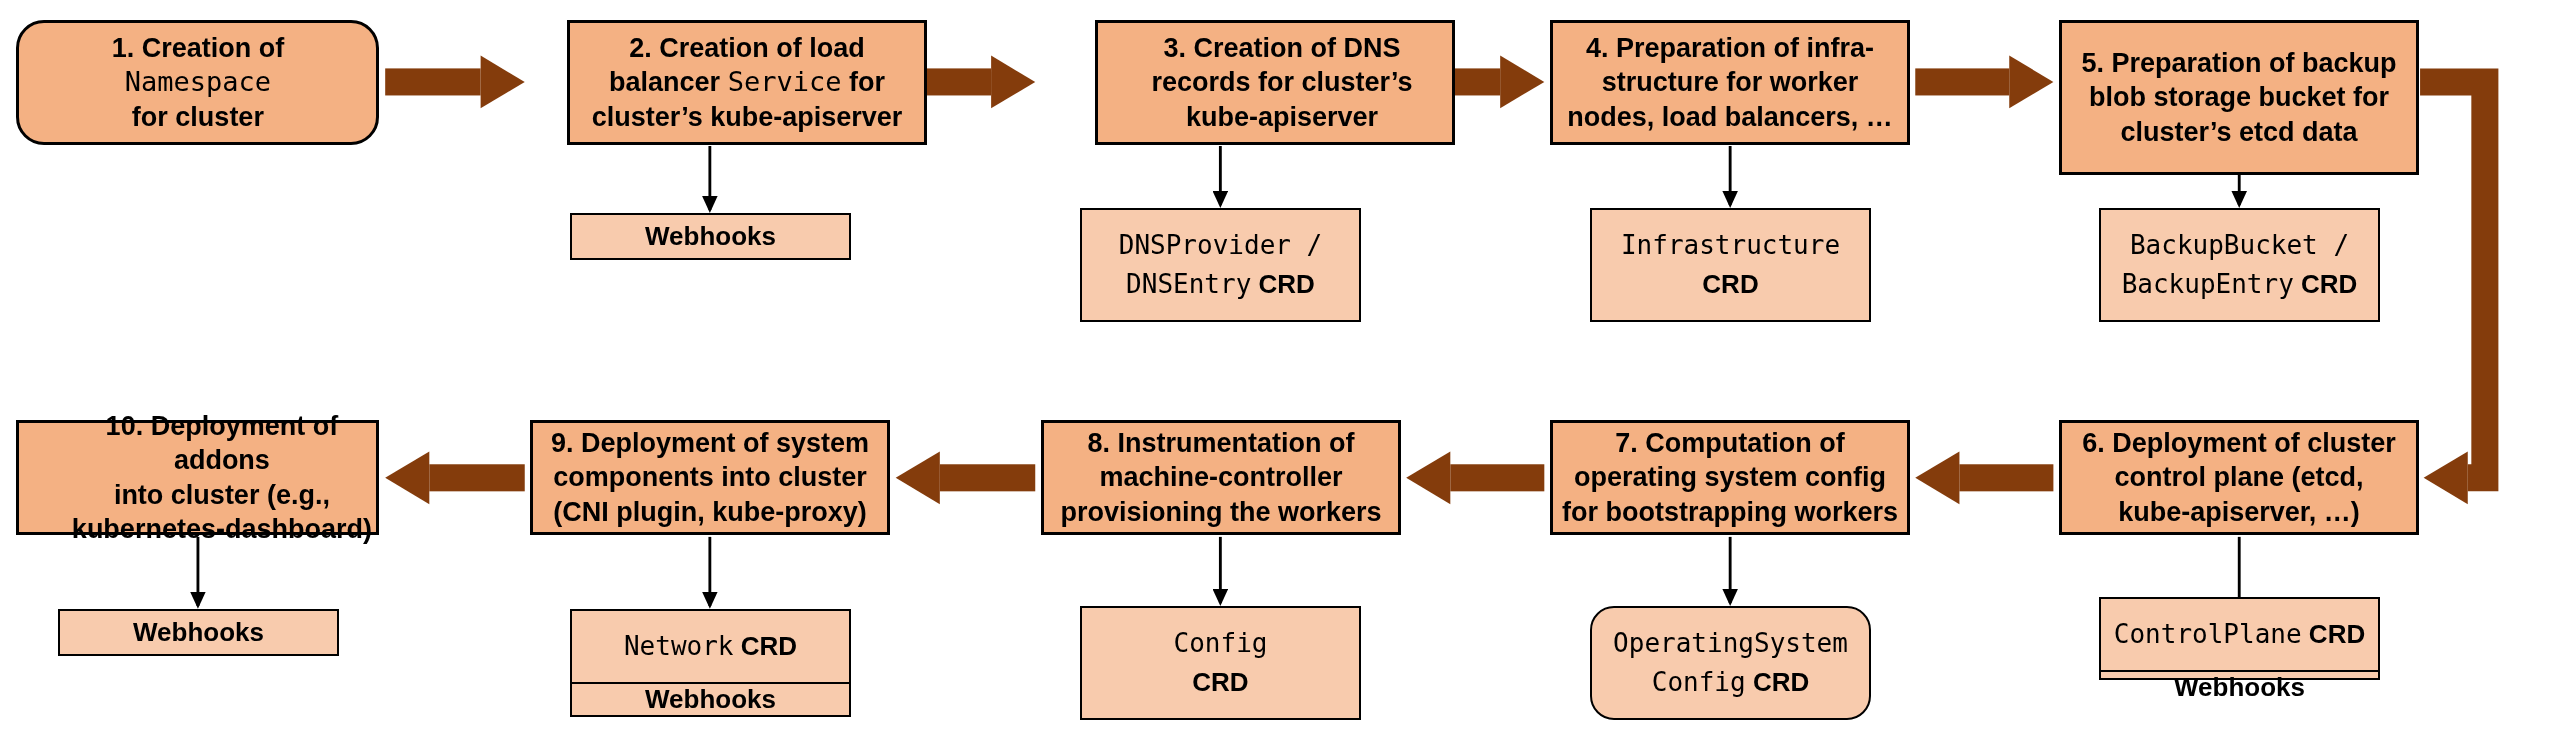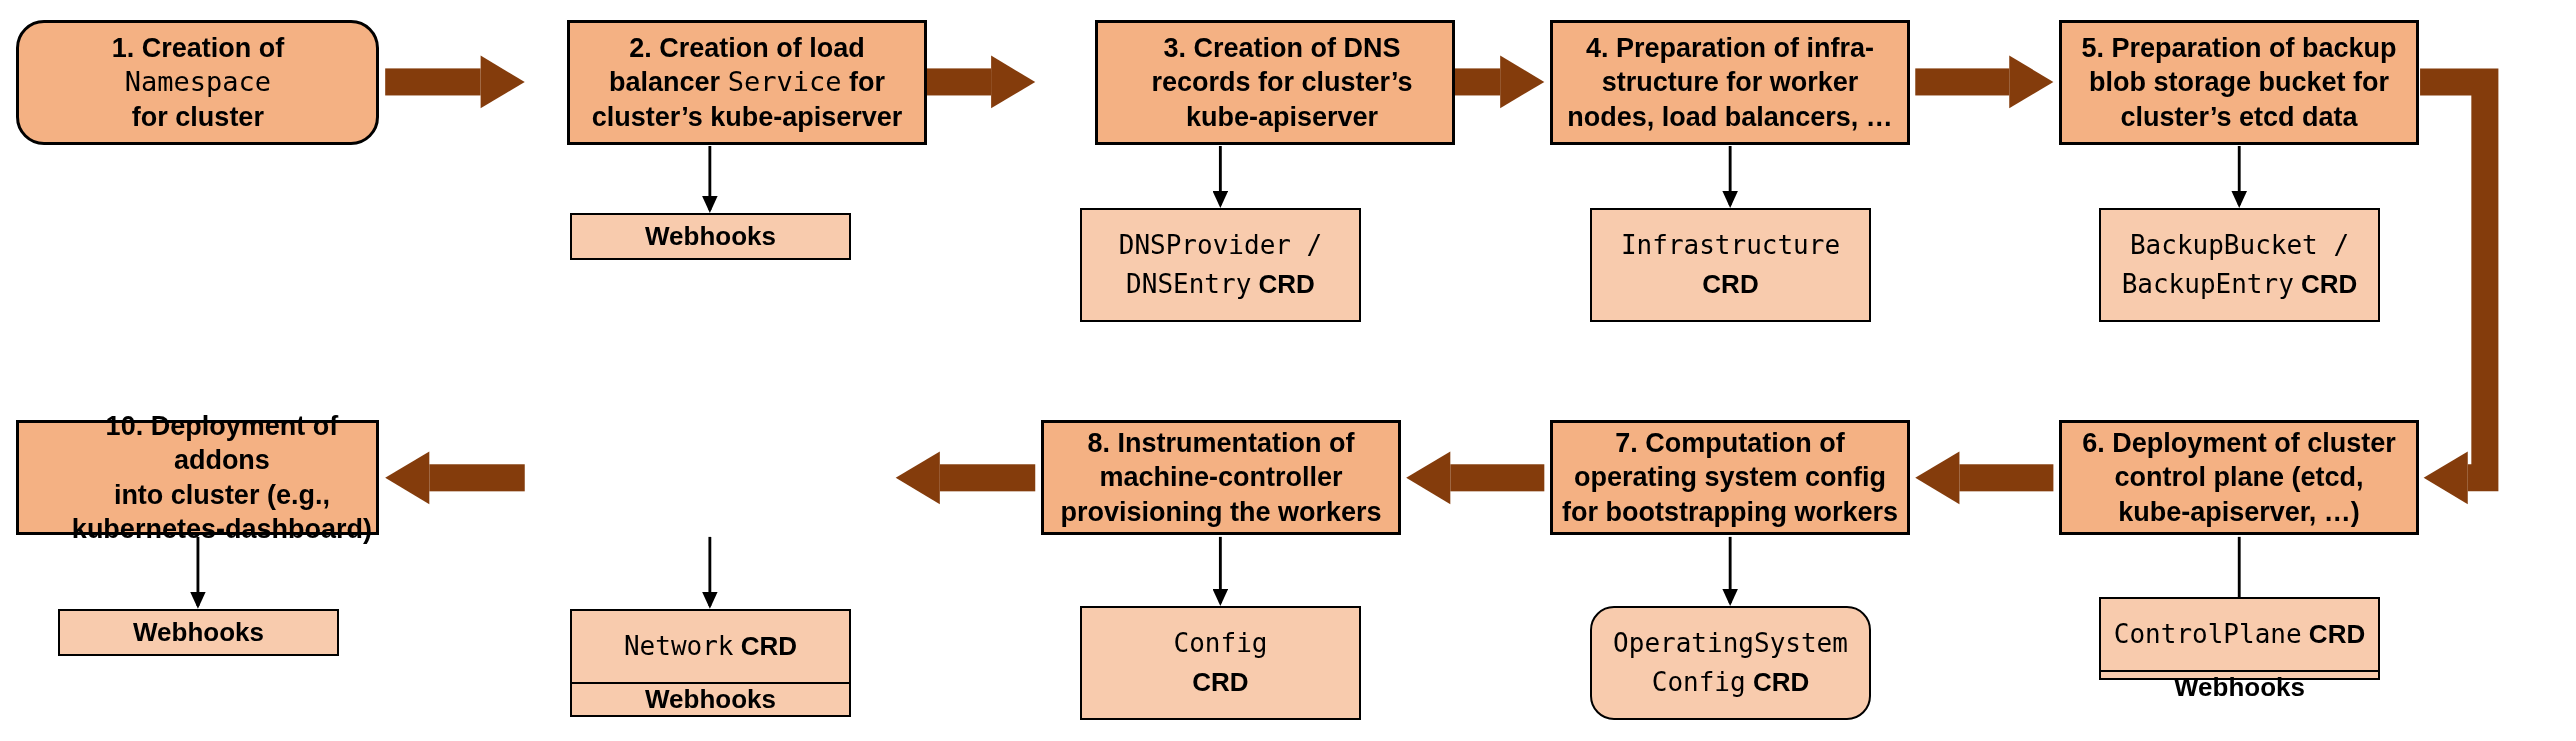--- a/index.html
+++ b/index.html
@@ -125,41 +125,46 @@
   <div class="step" style="left:1095px; top:20px; width:360px; height:125px;padding-left:14px;">
     <span class="label"><span class="txt">3. Creation of DNS
 records for cluster’s
 kube-apiserver</span></span>
   </div>
   <div class="step" style="left:1550px; top:20px; width:360px; height:125px;">
     <span class="label"><span class="txt">4. Preparation of infra-
 structure for worker
 nodes, load balancers, …</span></span>
   </div>
-  <div class="step" style="left:2059px; top:20px; width:360px; height:125px;">
+  <div class="step" style="left:2059px; top:20px; width:360px; height:155px;">
     <span class="label"><span class="txt">5. Preparation of backup
 blob storage bucket for
 cluster’s etcd data</span></span>
   </div>
 
   <div class="step" style="left:2059px; top:420px; width:360px; height:115px;">
     <span class="label"><span class="txt">6. Deployment of cluster
 control plane (etcd,
 kube-apiserver, …)</span></span>
   </div>
   <div class="step" style="left:1550px; top:420px; width:360px; height:115px;">
     <span class="label"><span class="txt">7. Computation of
 operating system config
 for bootstrapping workers</span></span>
   </div>
   <div class="step" style="left:1041px; top:420px; width:360px; height:115px;">
     <span class="label"><span class="txt">8. Instrumentation of
 machine-controller
 provisioning the workers</span></span>
   </div>
+  <div class="step" style="left:530px; top:420px; width:360px; height:115px;">
+    <span class="label"><span class="txt">9. Deployment of system
+components into cluster
+(CNI plugin, kube-proxy)</span></span>
+  </div>
   <div class="step" style="left:16.4px; top:420px; width:363px; height:115px;padding-left:48px;">
     <span class="label"><span class="txt">10. Deployment of addons
 into cluster (e.g.,
 kubernetes-dashboard)</span></span>
   </div>
 
   <div class="sub" style="left:570px; top:213px; width:281px; height:47px;">
     <span class="label"><span class="txt">Webhooks</span></span>
   </div>
   <div class="sub" style="left:1080px; top:208px; width:281px; height:114px;">

